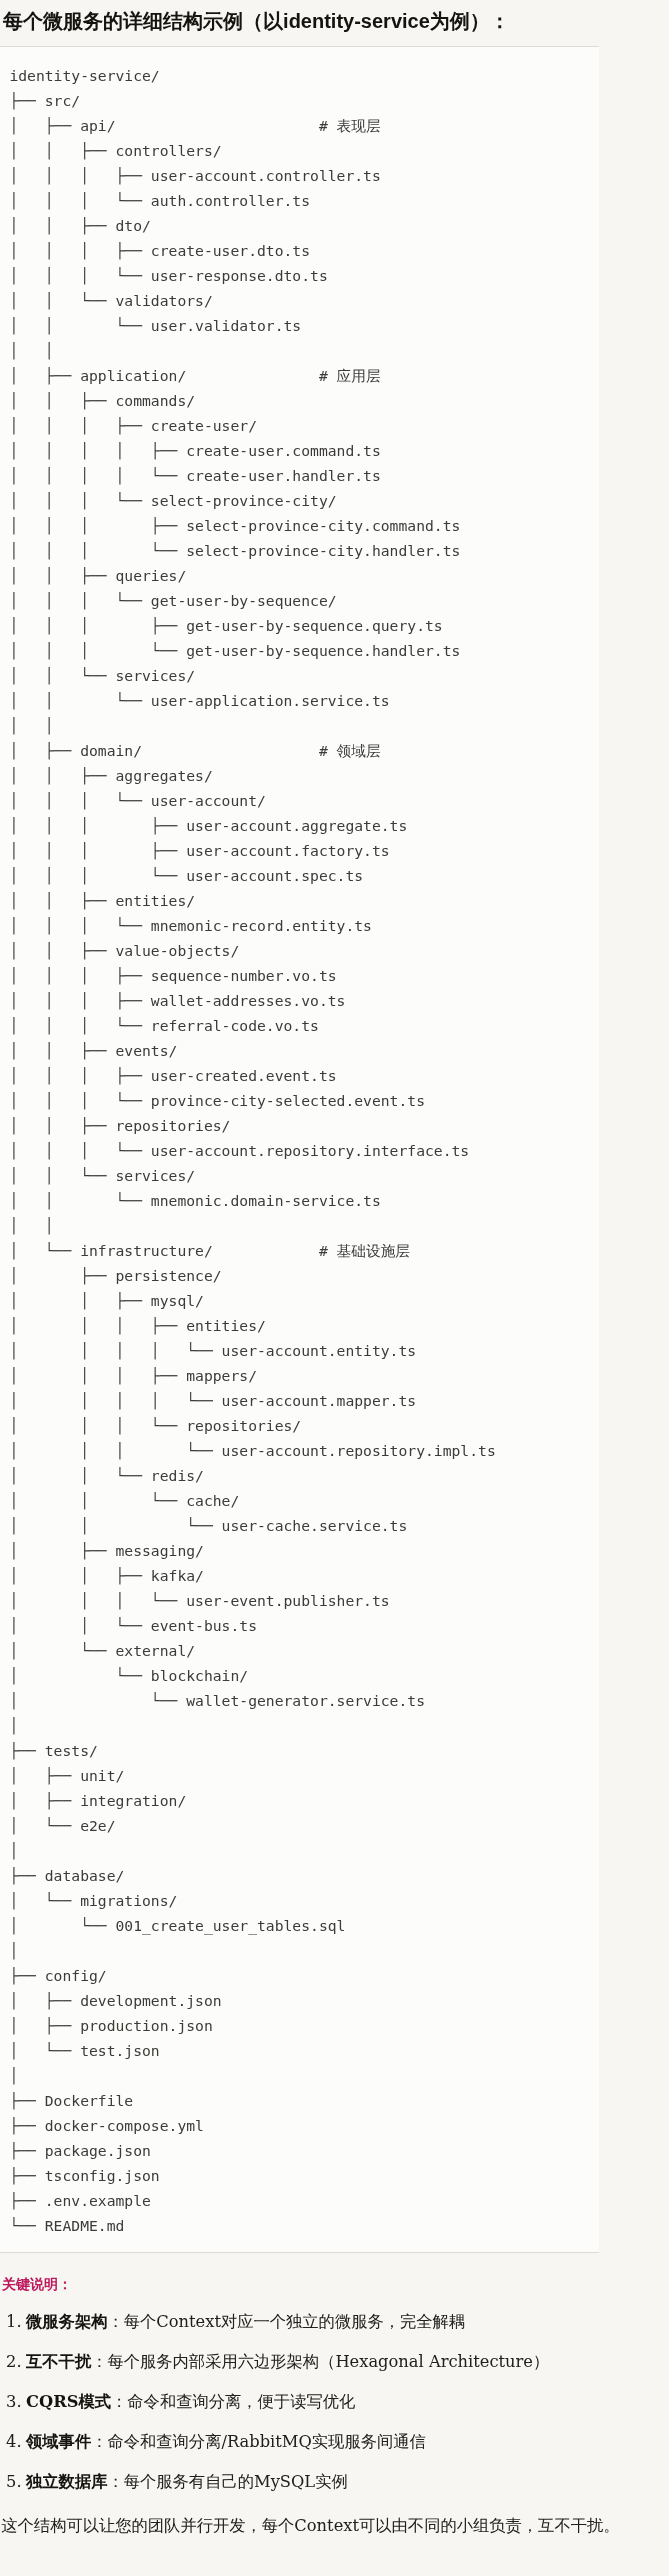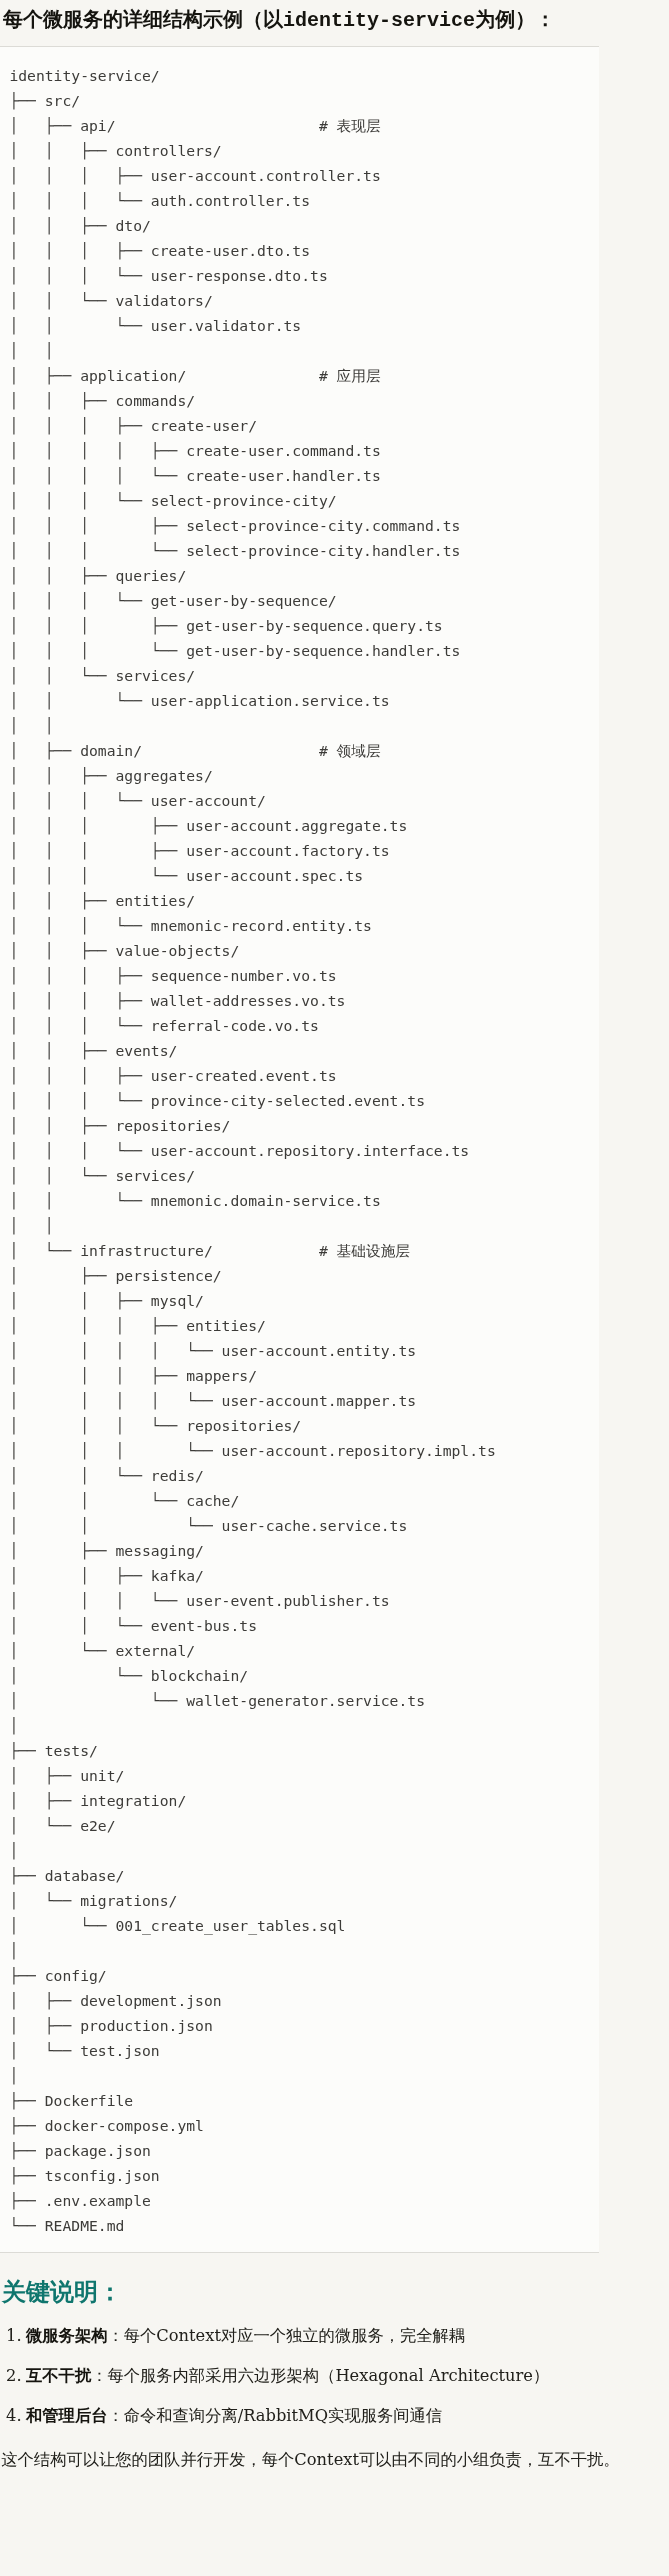--- a/index.html
+++ b/index.html
@@ -13,44 +13,44 @@
   .page {
     width: 669px;
     box-sizing: border-box;
   }
   .doc-title {
     font-size: 20px;
     line-height: 1.3;
     font-weight: 700;
     color: #15140f;
     margin: 7.5px 0 12.5px 3.1px;
-    font-family: Liberation Mono, monospace;
+    font-family: Liberation Sans, sans-serif;
   }
   .code-block {
     background: #fcfcfa;
     border-top: 0.6px solid #dcdbd6;
     border-bottom: 0.6px solid #dcdbd6;
     margin: 0;
     padding: 16.3px 9.4px 13.8px 9.4px;
     width: 599px;
     box-sizing: border-box;
     overflow: hidden;
   }
   .code-block pre {
     margin: 0;
     font-family: "DejaVu Sans Mono", "Liberation Mono", monospace;
     font-size: 14.7px;
     line-height: 25px;
     color: #3c3b38;
     white-space: pre;
   }
   .notes-heading {
-    font-size: 24px;
+    font-size: 14px;
     font-weight: 700;
-    color: #0f766e;
+    color: #be185d;
     margin: 22.5px 0 16.3px 1.9px;
   }
   .notes-list {
     list-style: none;
     margin: 3px;
     padding: 0 0 0 3.1px;
   }
   .notes-list li {
     font-size: 16.3px;
     line-height: 1.45;
@@ -166,19 +166,21 @@
 ├── tsconfig.json
 ├── .env.example
 └── README.md</pre>
   </div>
 
   <div class="notes-heading">关键说明：</div>
 
   <ol class="notes-list">
     <li><span class="num">1.</span><strong>微服务架构</strong><span>：每个Context对应一个独立的微服务，完全解耦</span></li>
     <li><span class="num">2.</span><strong>互不干扰</strong><span>：每个服务内部采用六边形架构（Hexagonal Architecture）</span></li>
-    <li><span class="num">4.</span><strong>和管理后台</strong><span>：命令和查询分离/RabbitMQ实现服务间通信</span></li>
+    <li><span class="num">3.</span><strong>CQRS模式</strong><span>：命令和查询分离，便于读写优化</span></li>
+    <li><span class="num">4.</span><strong>领域事件</strong><span>：命令和查询分离/RabbitMQ实现服务间通信</span></li>
+    <li><span class="num">5.</span><strong>独立数据库</strong><span>：每个服务有自己的MySQL实例</span></li>
   </ol>
 
   <p class="closing-paragraph">这个结构可以让您的团队并行开发，每个Context可以由不同的小组负责，互不干扰。</p>
 
 </div>
 
 
 </body></html>

